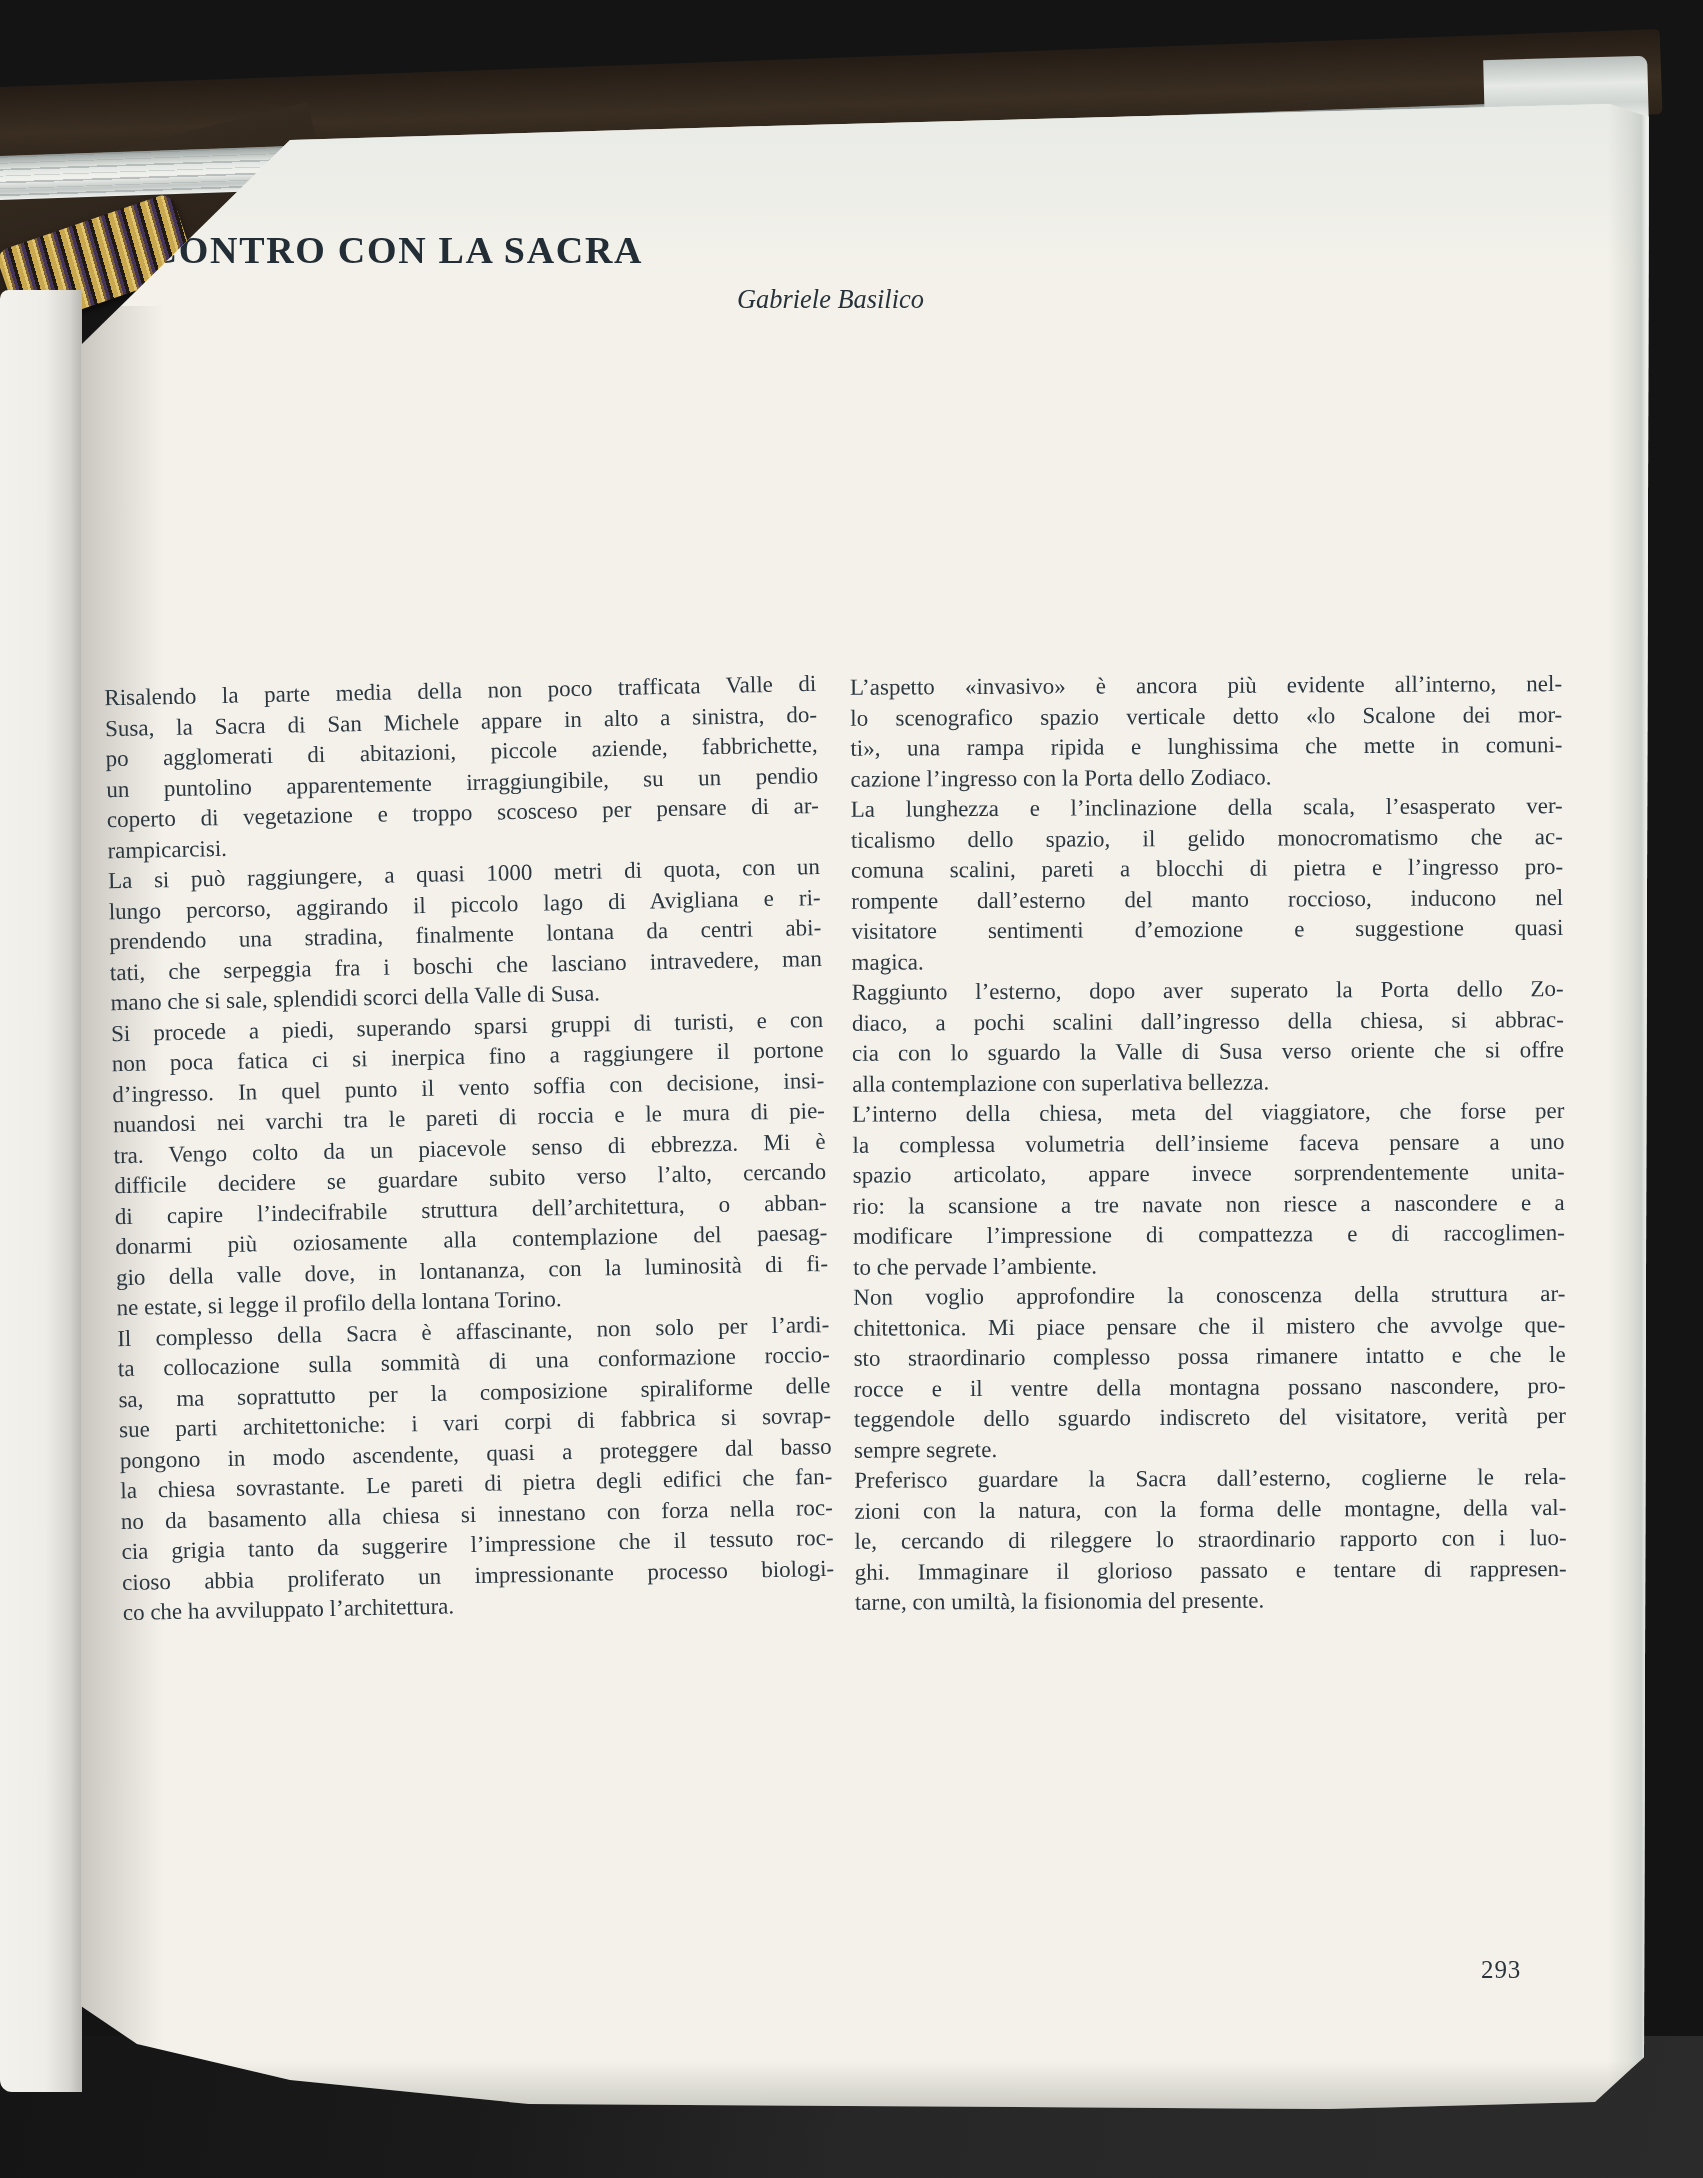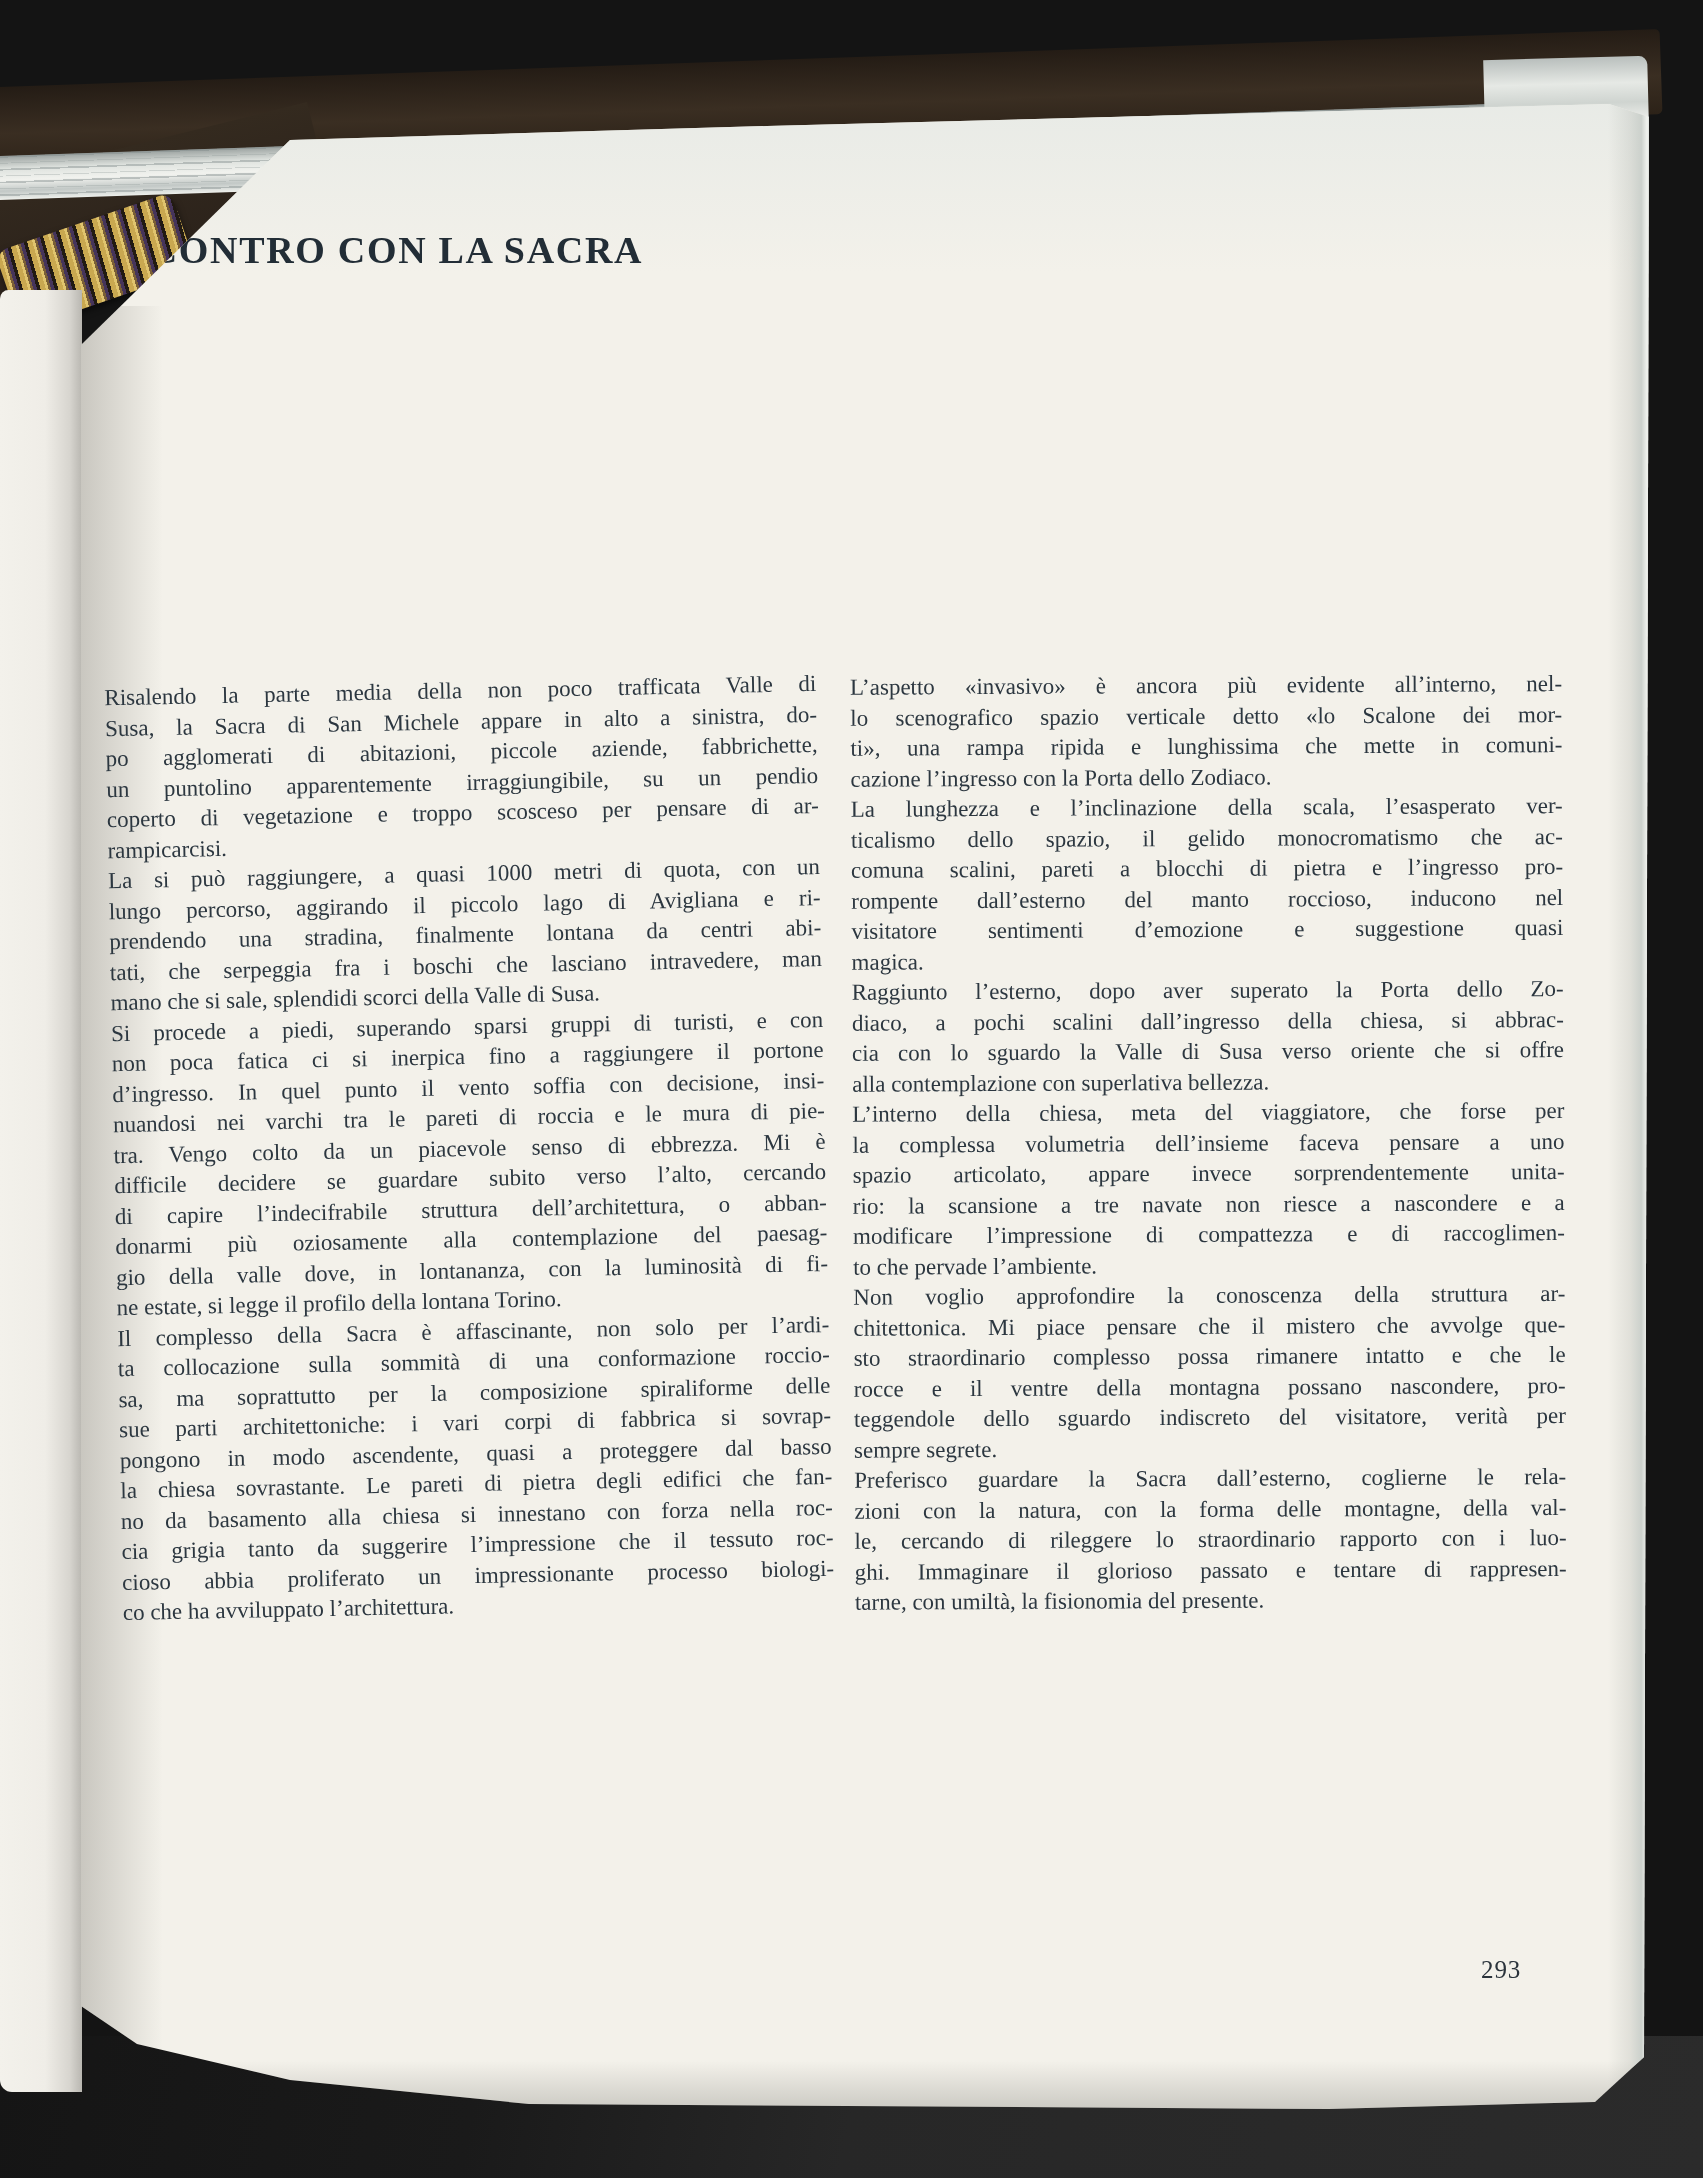--- a/index.html
+++ b/index.html
@@ -144,20 +144,21 @@
   <div class="headband"></div>
   <div class="gutter-strip"></div>
 
   <div class="page">
     <div class="tint-top"></div>
     <div class="tint-gutter"></div>
     <div class="tint-bottom"></div>
     <div class="edge-right"></div>
 
     <h1 class="page-title">INCONTRO CON LA SACRA</h1>
+    <div class="author">Gabriele Basilico</div>
 
     <div class="text-columns">
       <div class="col col-left">
           <div class="line">Risalendo la parte media della non poco trafficata Valle di</div>
           <div class="line">Susa, la Sacra di San Michele appare in alto a sinistra, do-</div>
           <div class="line">po agglomerati di abitazioni, piccole aziende, fabbrichette,</div>
           <div class="line">un puntolino apparentemente irraggiungibile, su un pendio</div>
           <div class="line">coperto di vegetazione e troppo scosceso per pensare di ar-</div>
           <div class="line para-end">rampicarcisi.</div>
           <div class="line">La si può raggiungere, a quasi 1000 metri di quota, con un</div>

